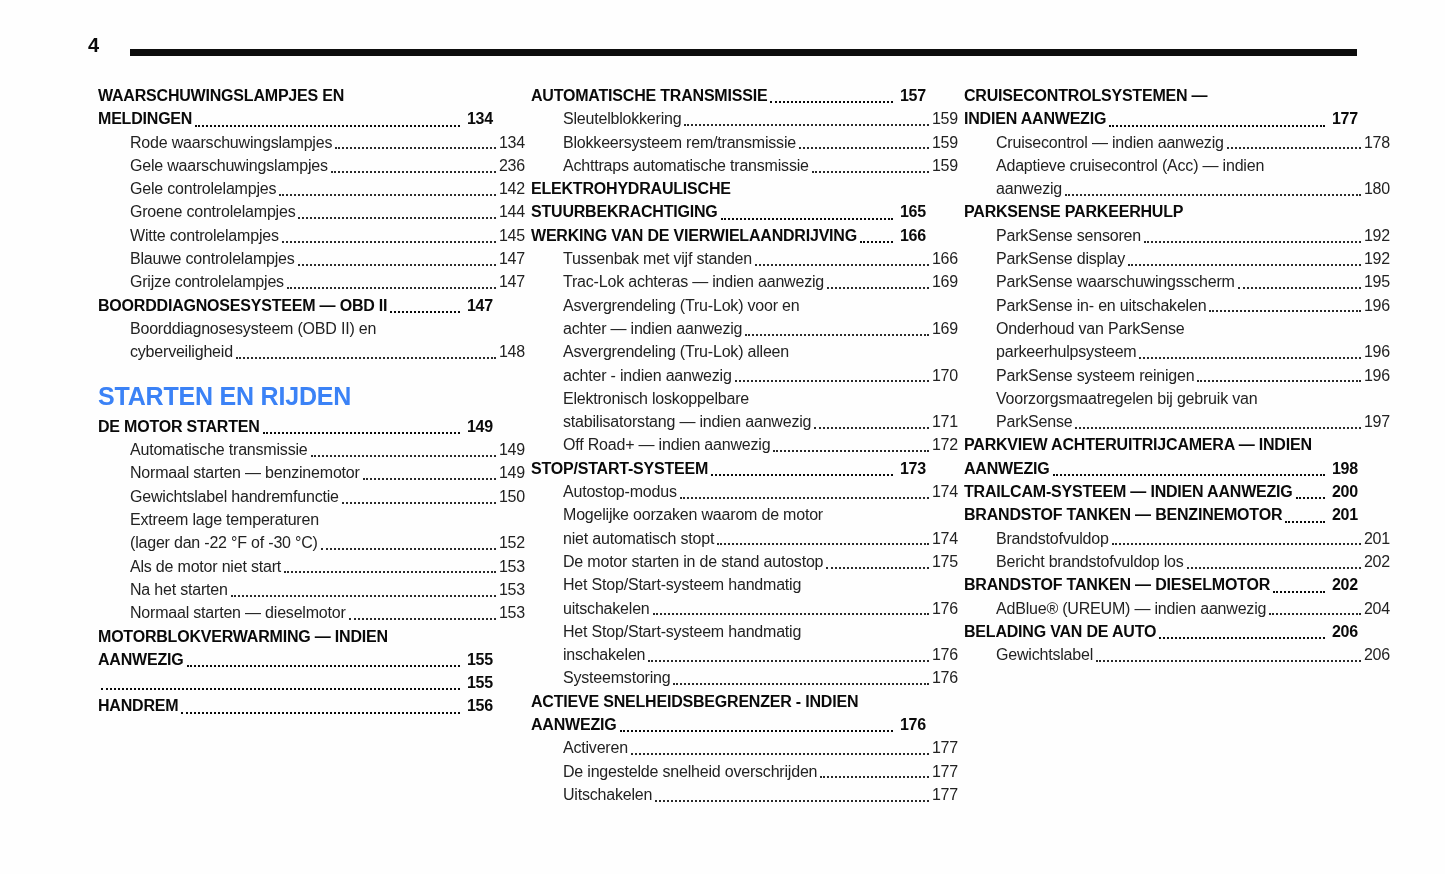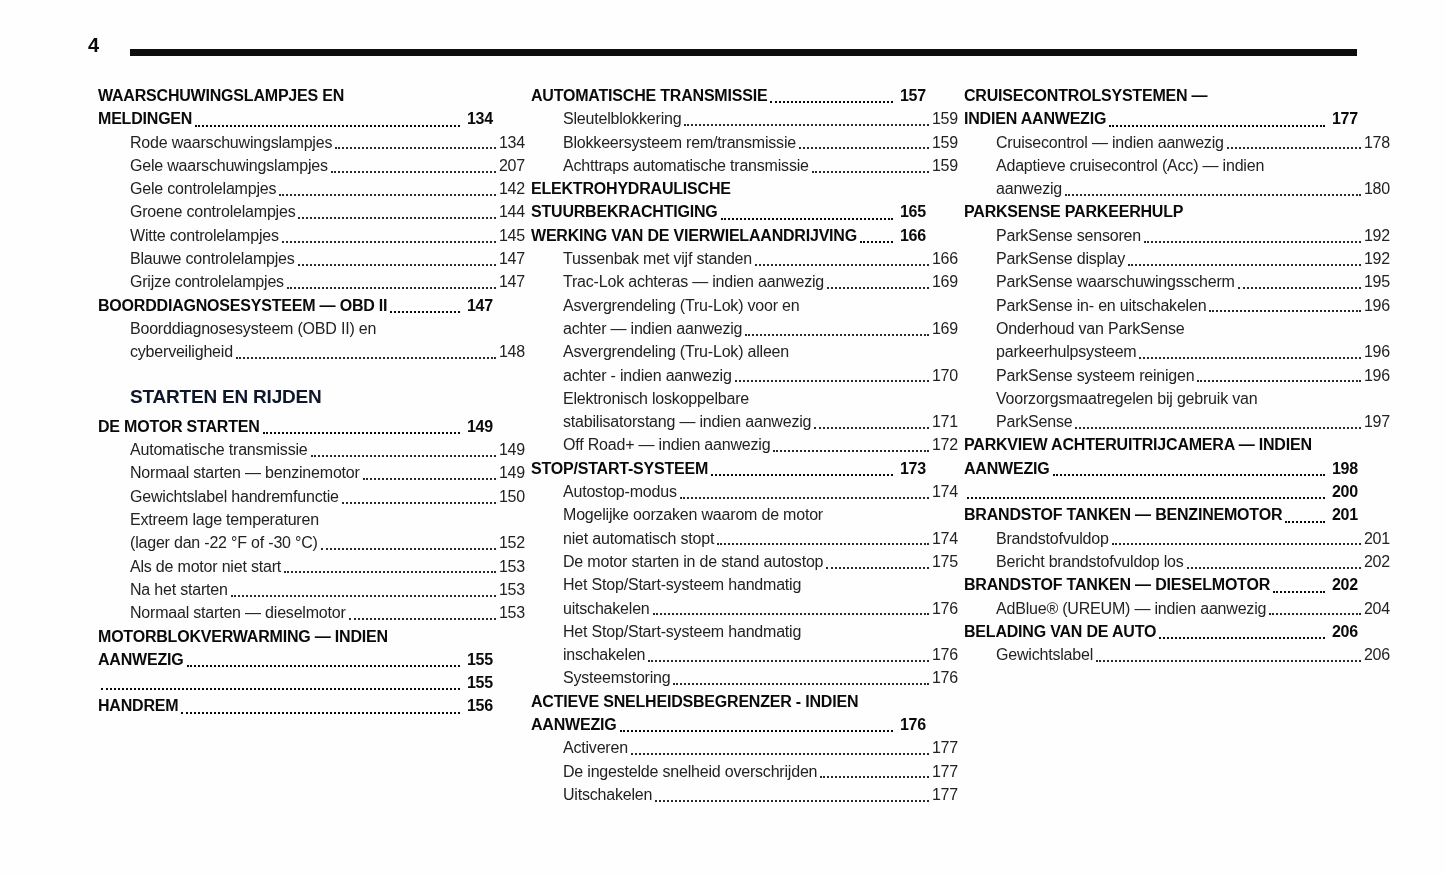--- a/index.html
+++ b/index.html
@@ -61,25 +61,24 @@
   }
   .entry.h1 {
     font-weight: 700;
     color: #0a0a0a;
   }
   .entry.sub .line {
     padding-left: 32px;
   }
   .entry.section {
     font-weight: 700;
-    font-size: 19px;
-    color: #0f172a;
+    font-size: 25px;
+    color: #3b82f6;
     margin-top: 21px;
     margin-bottom: 7px;
-    margin-left: 32px;
   }
   .txt {
     flex: 0 0 auto;
   }
   .leader {
     flex: 1 1 auto;
     min-width: 8px;
     height: 0;
     align-self: flex-end;
     border-bottom: 2.1px dotted #2a2a2a;
@@ -121,21 +120,21 @@
           <div class="line">
             <span class="txt">Rode waarschuwingslampjes</span>
             <span class="leader"></span>
             <span class="pagenum">134</span>
           </div>
         </div>
         <div class="entry sub">
           <div class="line">
             <span class="txt">Gele waarschuwingslampjes</span>
             <span class="leader"></span>
-            <span class="pagenum">207</span>
+            <span class="pagenum">236</span>
           </div>
         </div>
         <div class="entry sub">
           <div class="line">
             <span class="txt">Gele controlelampjes</span>
             <span class="leader"></span>
             <span class="pagenum">142</span>
           </div>
         </div>
         <div class="entry sub">
@@ -551,20 +550,21 @@
             <span class="txt">PARKVIEW ACHTERUITRIJCAMERA — INDIEN</span>
           </div>
           <div class="line">
             <span class="txt">AANWEZIG</span>
             <span class="leader"></span>
             <span class="pagenum">198</span>
           </div>
         </div>
         <div class="entry h1">
           <div class="line">
+            <span class="txt">TRAILCAM-SYSTEEM — INDIEN AANWEZIG</span>
             <span class="leader"></span>
             <span class="pagenum">200</span>
           </div>
         </div>
         <div class="entry h1">
           <div class="line">
             <span class="txt">BRANDSTOF TANKEN — BENZINEMOTOR</span>
             <span class="leader"></span>
             <span class="pagenum">201</span>
           </div>

